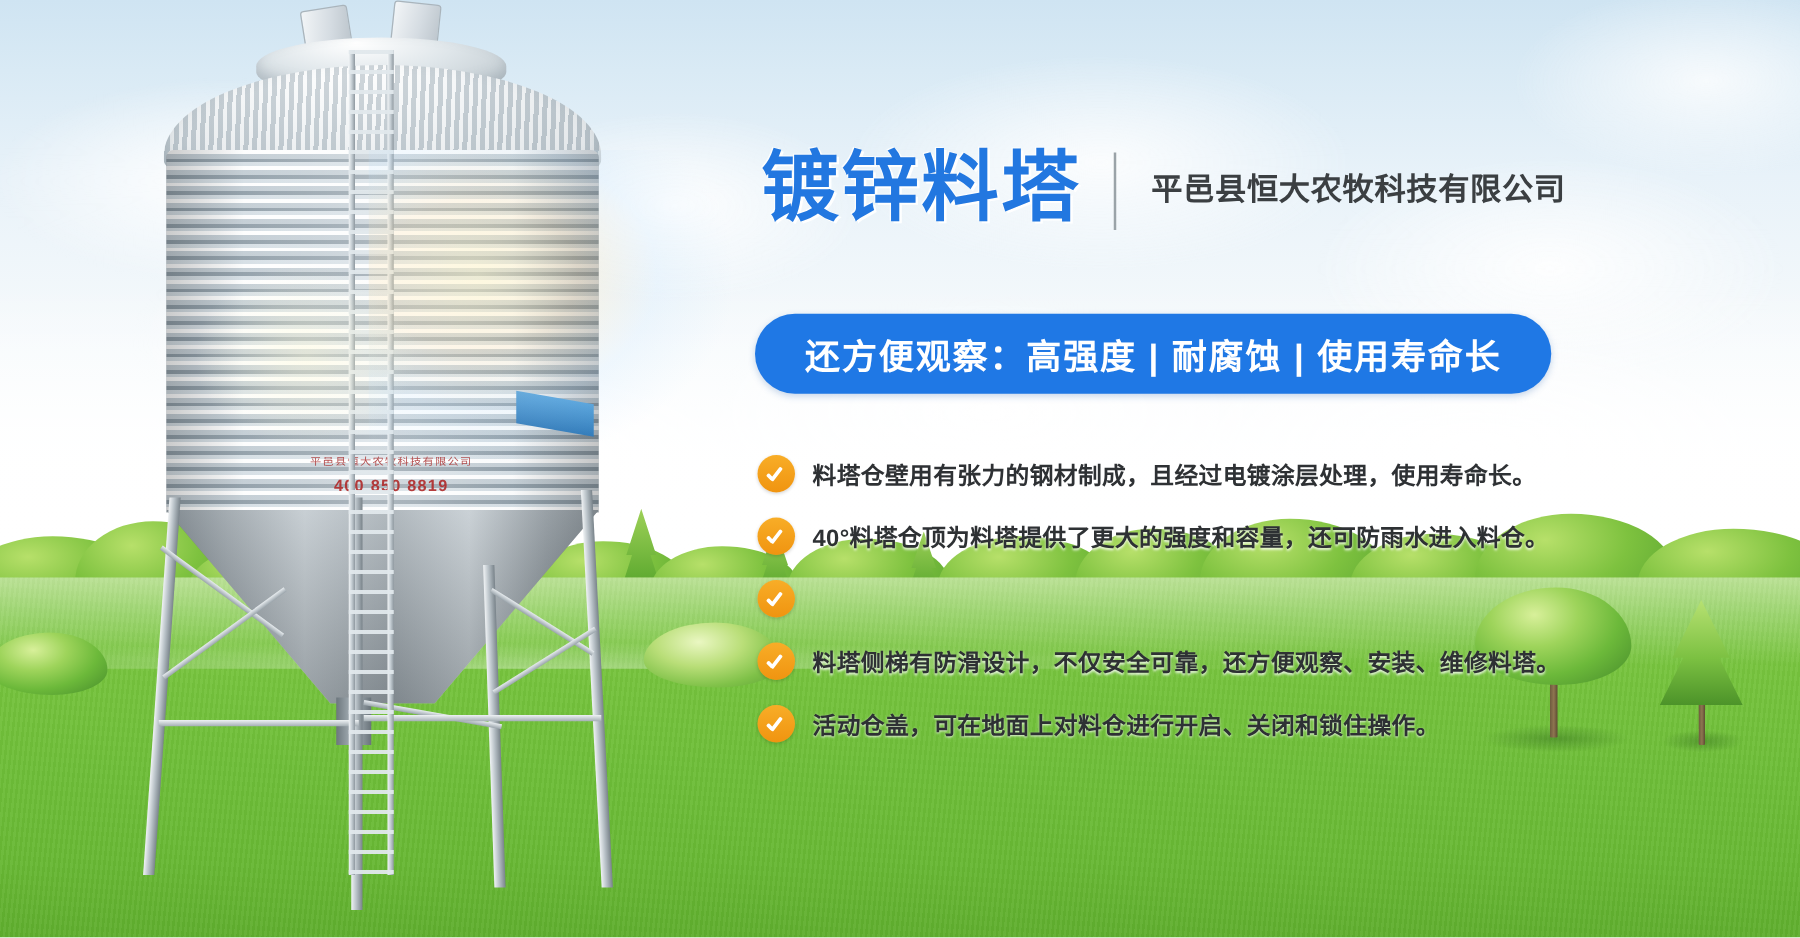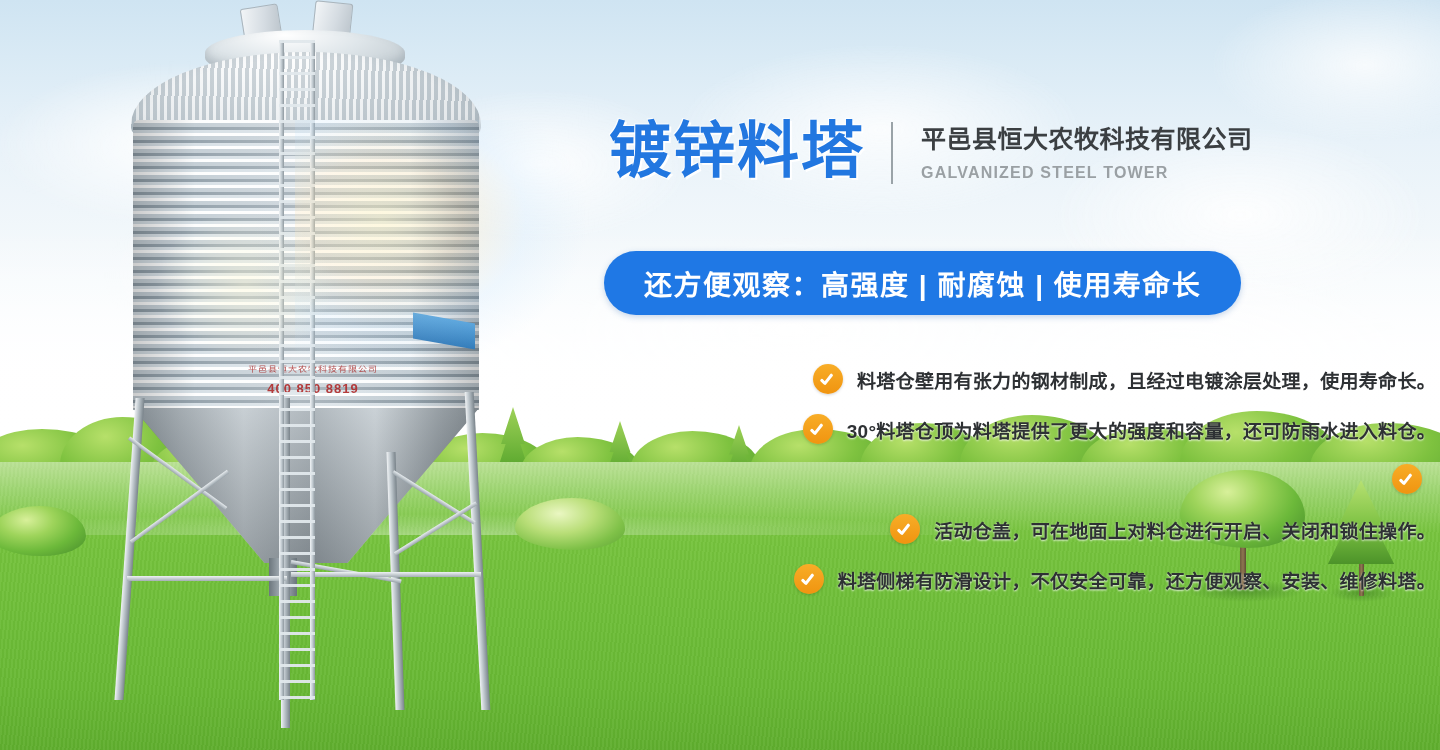--- a/index.html
+++ b/index.html
@@ -260,21 +260,21 @@
     border-radius:34px;
     box-shadow:0 2px 6px rgba(30,90,170,.25);
   }
   .pill-text {
     color:#ffffff; font-size:28px; font-weight:700; letter-spacing:1.5px;
     white-space:nowrap;
   }
 
   .features { position:absolute; left:6px; top:358px; width:830px; }
   .feat {
-    display:flex; align-items:center; height:42px; margin-bottom:8px;justify-content:flex-end;
+    display:flex; align-items:center; height:42px; margin-bottom:8px;
   }
   .feat-icon {
     flex:0 0 auto; width:30px; height:30px; border-radius:50%;
     background:linear-gradient(180deg,#f8ad27,#f09410);
     box-shadow:0 1px 3px rgba(0,0,0,.18);
     position:relative; margin-right:14px;
   }
   .feat-icon:before {
     content:""; position:absolute; left:8px; top:14px;
     width:6px; height:2.6px; background:#fff; border-radius:1px;
@@ -396,50 +396,49 @@
     <div class="silo-flare2"></div>
   </div>
 
   <div class="panel">
 
     <div class="title-row">
       <div class="main-title">镀锌料塔</div>
       <div class="title-div"></div>
       <div class="company-block">
         <div class="company-name">平邑县恒大农牧科技有限公司</div>
-        <div class="company-en">GALVANIZED STEEL TOWER</div>
       </div>
     </div>
 
     <div class="pill">
       <span class="pill-text">还方便观察：高强度 | 耐腐蚀 | 使用寿命长</span>
     </div>
 
     <div class="features">
 
       <div class="feat">
         <span class="feat-icon"></span>
         <span class="feat-text">料塔仓壁用有张力的钢材制成，且经过电镀涂层处理，使用寿命长。</span>
       </div>
 
       <div class="feat">
         <span class="feat-icon"></span>
-        <span class="feat-text">30°料塔仓顶为料塔提供了更大的强度和容量，还可防雨水进入料仓。</span>
+        <span class="feat-text">40°料塔仓顶为料塔提供了更大的强度和容量，还可防雨水进入料仓。</span>
       </div>
 
       <div class="feat">
         <span class="feat-icon"></span>
+      </div>
+
+      <div class="feat">
+        <span class="feat-icon"></span>
+        <span class="feat-text">料塔侧梯有防滑设计，不仅安全可靠，还方便观察、安装、维修料塔。</span>
       </div>
 
       <div class="feat">
         <span class="feat-icon"></span>
         <span class="feat-text">活动仓盖，可在地面上对料仓进行开启、关闭和锁住操作。</span>
       </div>
 
-      <div class="feat">
-        <span class="feat-icon"></span>
-        <span class="feat-text">料塔侧梯有防滑设计，不仅安全可靠，还方便观察、安装、维修料塔。</span>
-      </div>
-
     </div>
   </div>
 
 </div>
 
 </body></html>

